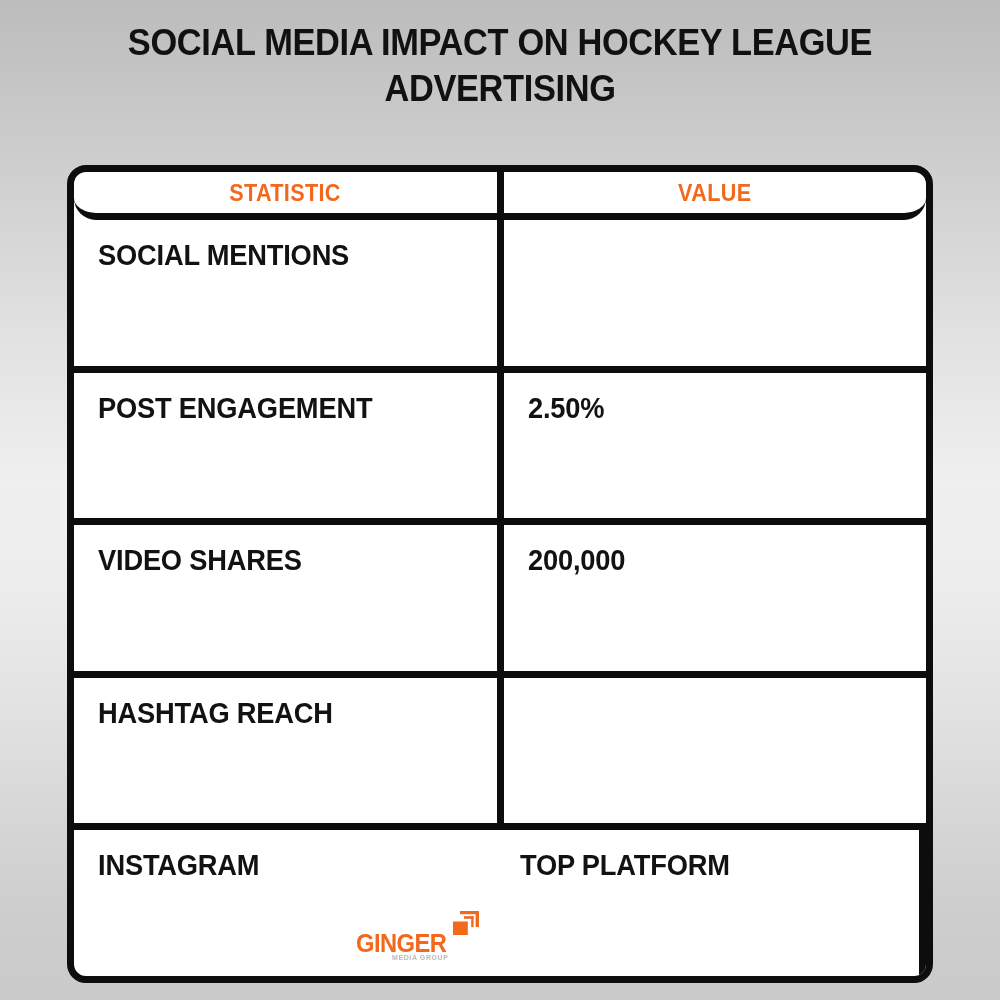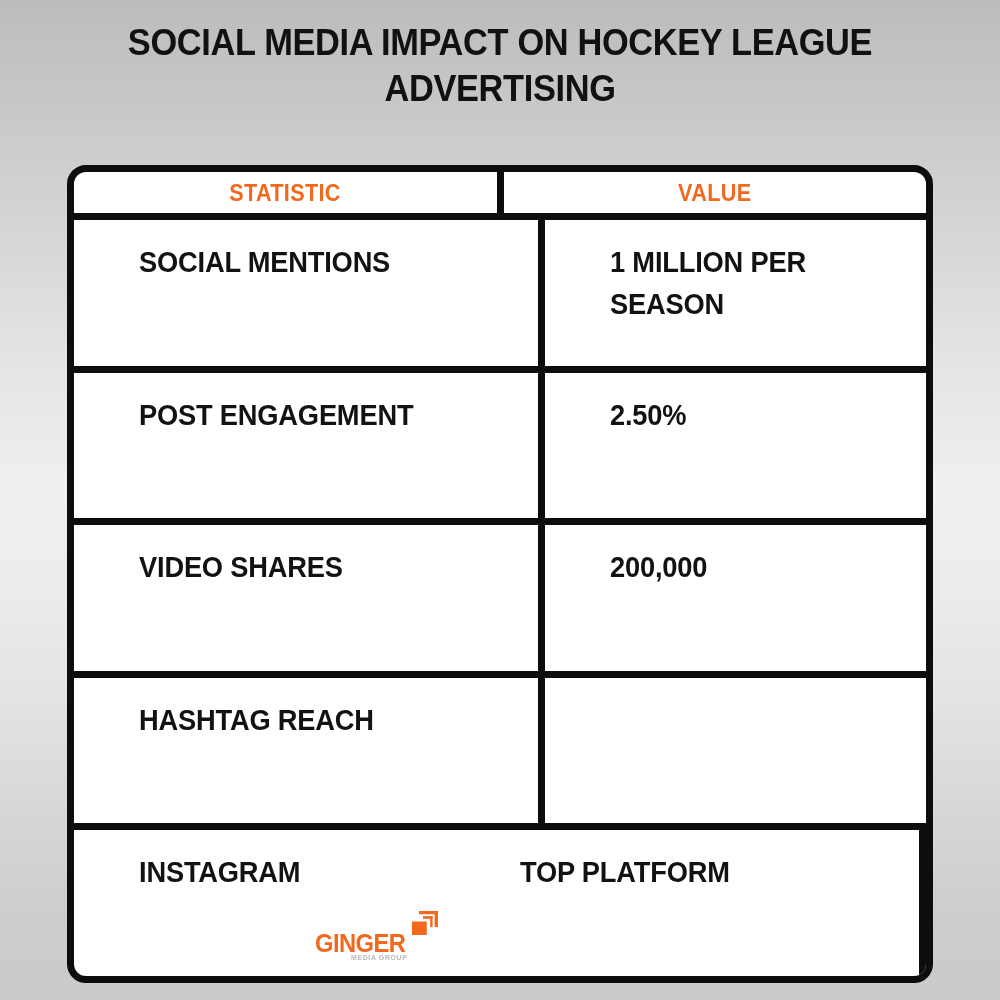--- a/index.html
+++ b/index.html
@@ -79,20 +79,21 @@
     box-sizing: border-box;
     border-bottom: 7px solid #0d0d0d;
   }
   .row:last-child {
     border-bottom: none;
   }
 
   .row.header-row {
     height: 48px;
     flex: 0 0 48px;
+    border-radius: 22px;
   }
   .row.data-row {
     flex: 1 1 0;
     min-height: 0;
   }
 
   .cell {
     box-sizing: border-box;
     overflow: hidden;
     position: relative;
@@ -120,22 +121,21 @@
     color: #f2691e;
     text-transform: uppercase;
     transform: scaleX(0.9);
     transform-origin: center center;
     white-space: nowrap;
   }
 
   
   .data-row .cell {
     display: block;
-    padding: 21px 24px 10px 24px;
-    margin-left: 41px;
+    padding: 14px 24px 10px 24px;
   }
   .cell-text {
     font-family: "Liberation Sans", sans-serif;
     font-weight: 700;
     font-size: 29px;
     line-height: 42px;
     letter-spacing: -0.2px;
     color: #121212;
     text-transform: uppercase;
     transform: scaleX(0.94);
@@ -202,23 +202,20 @@
           <span class="header-label">STATISTIC</span>
         </div>
         <div class="cell col-val">
           <span class="header-label">VALUE</span>
         </div>
       </div>
 
       <div class="row data-row">
         <div class="cell col-stat">
           <span class="cell-text">SOCIAL MENTIONS</span>
-        </div>
-        <div class="cell col-val">
-          <span class="cell-text">1 MILLION PER SEASON</span>
         </div>
       </div>
 
       <div class="row data-row">
         <div class="cell col-stat">
           <span class="cell-text">POST ENGAGEMENT</span>
         </div>
         <div class="cell col-val">
           <span class="cell-text">2.50%</span>
         </div>

